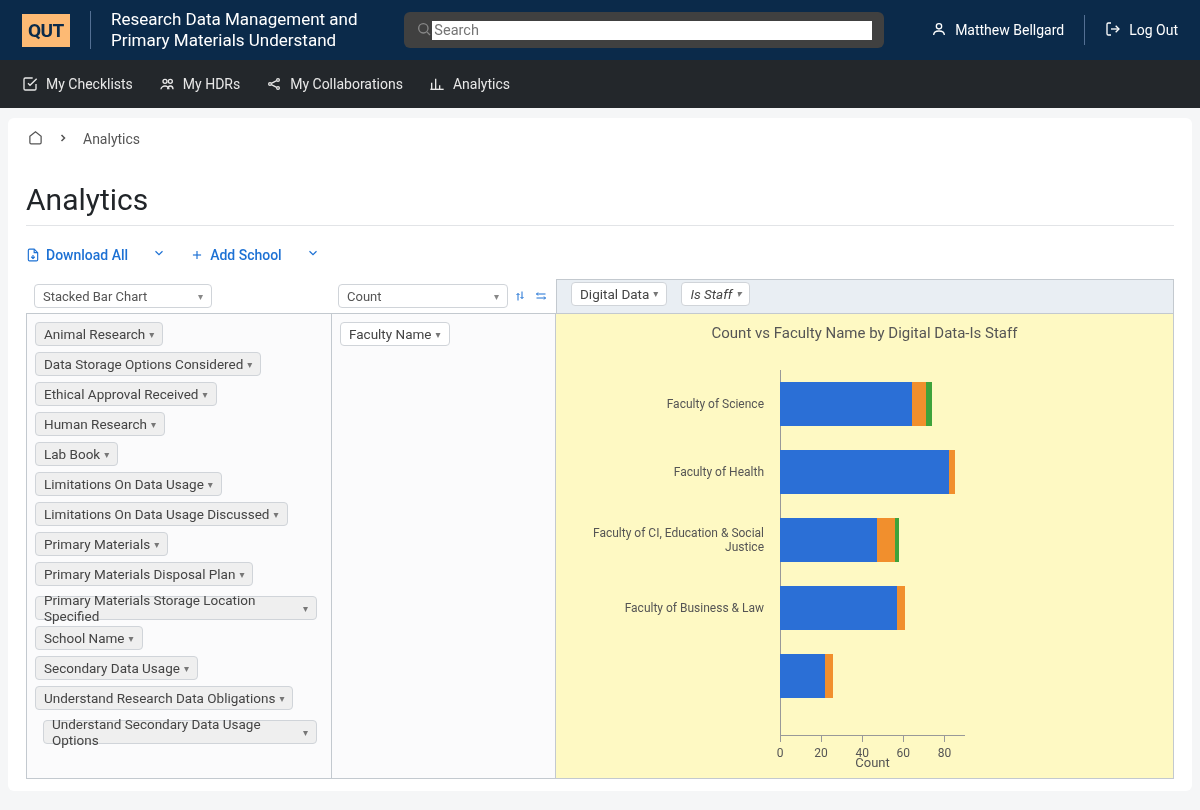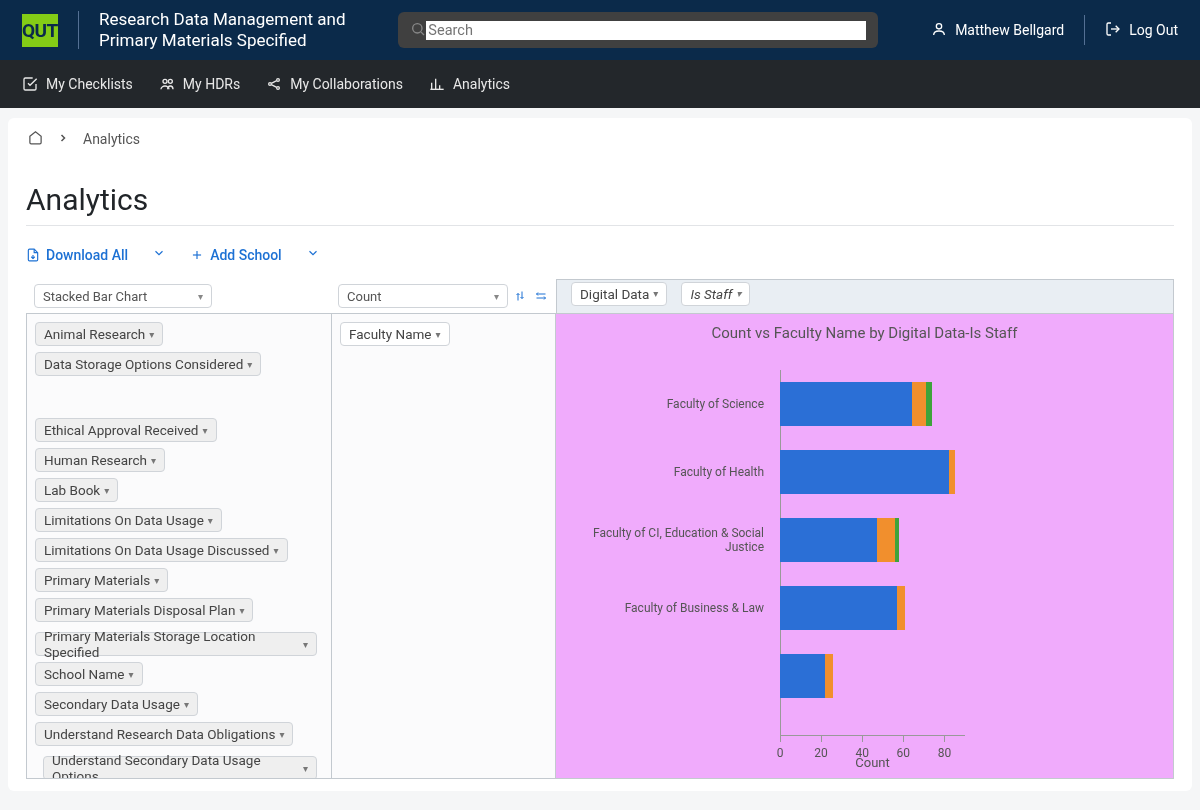--- a/index.html
+++ b/index.html
@@ -13,21 +13,21 @@
     --tag-bg:#efefef;
     --text:#212529;
     --muted:#707070;
     --bar-blue:#2b6fd6;
     --bar-orange:#f18f2d;
     --bar-green:#3ea33b;
   }
   *{box-sizing:border-box;font-family:-apple-system,BlinkMacSystemFont,"Segoe UI",Roboto,Arial,sans-serif}
   body{margin:0;background:var(--bg);color:var(--text);font-size:14px}
   .header{background:var(--navy);color:#fff;display:flex;align-items:center;padding:0 22px;height:60px;gap:20px}
-  .logo{background:#84cc16;color:var(--navy);font-weight:700;padding:5px 0;font-size:19px;letter-spacing:-0.5px}
+  .logo{background:#fdba74;color:var(--navy);font-weight:700;padding:5px 6px;font-size:19px;letter-spacing:-0.5px}
   .divider{width:1px;height:38px;background:#547094;}
   .app-title{font-size:17px;line-height:1.25;font-weight:400}
   .search-wrap{flex:1;display:flex;justify-content:center}
   .search{background:#404040;border-radius:6px;display:flex;align-items:center;width:480px;height:36px;padding:0 12px;color:#777}
   .search input{border:none;outline:none;flex:1;font-size:14.5px;color:#555}
   .user{display:flex;align-items:center;gap:8px}
   .logout{display:flex;align-items:center;gap:8px;cursor:pointer}
   .topnav{background:var(--dark);color:#e8e8e8;display:flex;align-items:center;height:48px;padding:0 22px;gap:26px;font-size:14px}
   .topnav .navitem{display:flex;align-items:center;gap:8px;cursor:pointer}
   .breadcrumb-wrap{background:#fff;margin:10px 8px 0;border-radius:6px 6px 0 0;}
@@ -39,21 +39,21 @@
   .tbtn{display:flex;align-items:center;gap:6px;cursor:pointer}
   .tbtn svg{stroke:var(--blue)}
   .toolbar .caret{cursor:pointer}
   .grid{display:grid;grid-template-columns:306px 224px 1fr;grid-template-rows:34px 1fr;height:500px}
   .cell{border:1px solid var(--panel-border)}
   .c-type{grid-column:1;grid-row:1;border-right:none;border-bottom:none;display:flex;align-items:center;padding:0 8px;border:none}
   .c-count{grid-column:2;grid-row:1;border-right:none;border-bottom:none;display:flex;align-items:center;padding:0 6px;gap:6px;border:none}
   .c-dims{grid-column:3;grid-row:1;background:var(--grey-bg);display:flex;align-items:center;padding:0 14px;gap:8px;border-bottom:none}
   .c-fields{grid-column:1;grid-row:2;padding:8px;background:#fbfbfc;overflow:auto}
   .c-rows{grid-column:2;grid-row:2;padding:8px;background:#fbfbfc;border-left:none}
-  .c-chart{grid-column:3;grid-row:2;background:#f0abfc;border-left:none;position:relative}
+  .c-chart{grid-column:3;grid-row:2;background:#fef9c3;border-left:none;position:relative}
   .dropdown{display:inline-flex;align-items:center;justify-content:space-between;gap:8px;height:24px;padding:0 8px;border:1px solid var(--border);border-radius:4px;background:#fff;color:#555;font-size:13px;cursor:pointer}
   .dropdown .dcaret{color:#888;font-size:10px}
   .dropdown.wide{width:178px}
   .dropdown.wider{width:170px}
   .tag{display:inline-flex;align-items:center;gap:4px;height:24px;padding:0 8px;border:1px solid var(--border);border-radius:4px;background:var(--tag-bg);color:#444;font-size:13.5px;cursor:pointer;margin:0 6px 6px 0}
   .tag .dcaret{font-size:10px;color:#777}
   .tag.white{background:#fff}
   .tag.italic{font-style:italic}
   .flex{display:flex;flex-wrap:wrap;align-content:flex-start}
   .icons{display:flex;align-items:center;gap:8px}
@@ -82,21 +82,21 @@
   .sw.g{background:var(--bar-green)}
 </style>
 </head>
 <body>
 
 <div class="header">
   <div class="logo">QUT</div>
   <div class="divider"></div>
   <div class="app-title">
     <span>Research Data Management and</span><br>
-    <span>Primary Materials Specified</span>
+    <span>Primary Materials Understand</span>
   </div>
   <div class="search-wrap">
     <div class="search">
       <span>
         <svg width="16" height="16" viewBox="0 0 24 24" fill="none" stroke="#888" stroke-width="2">
             <circle cx="11" cy="11" r="7"></circle>
             <line x1="21" y1="21" x2="16.65" y2="16.65"></line>
           </svg>
       </span>
       <input placeholder="Search" style="">
@@ -255,21 +255,21 @@
 
     <div class="cell c-fields flex" id="fields-col">
         <div style="width: 100%;"><div class="tag" style="width: auto;">
             <span>Animal Research</span>
             <span class="dcaret">▾</span>
           </div></div>
         <div style="width: 100%;"><div class="tag" style="width: auto;">
             <span>Data Storage Options Considered</span>
             <span class="dcaret">▾</span>
           </div></div>
-        <div style="width: 100%; margin-top: 36px;"><div class="tag" style="width: auto;">
+        <div style="width: 100%;"><div class="tag" style="width: auto;">
             <span>Ethical Approval Received</span>
             <span class="dcaret">▾</span>
           </div></div>
         <div style="width: 100%;"><div class="tag" style="width: auto;">
             <span>Human Research</span>
             <span class="dcaret">▾</span>
           </div></div>
         <div style="width: 100%;"><div class="tag" style="width: auto;">
             <span>Lab Book</span>
             <span class="dcaret">▾</span>

